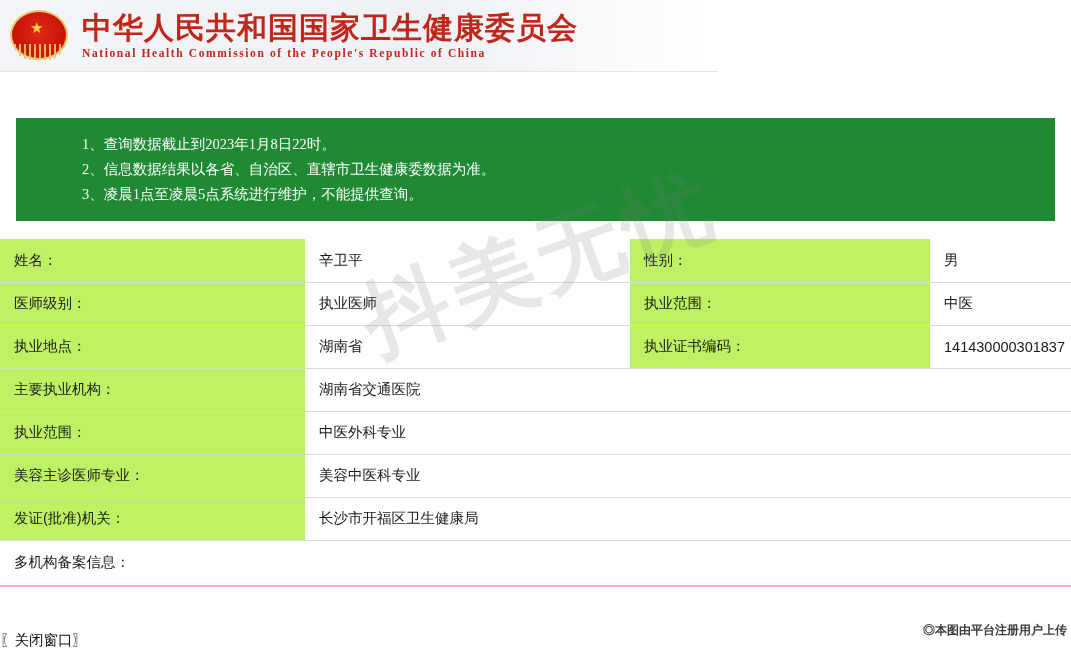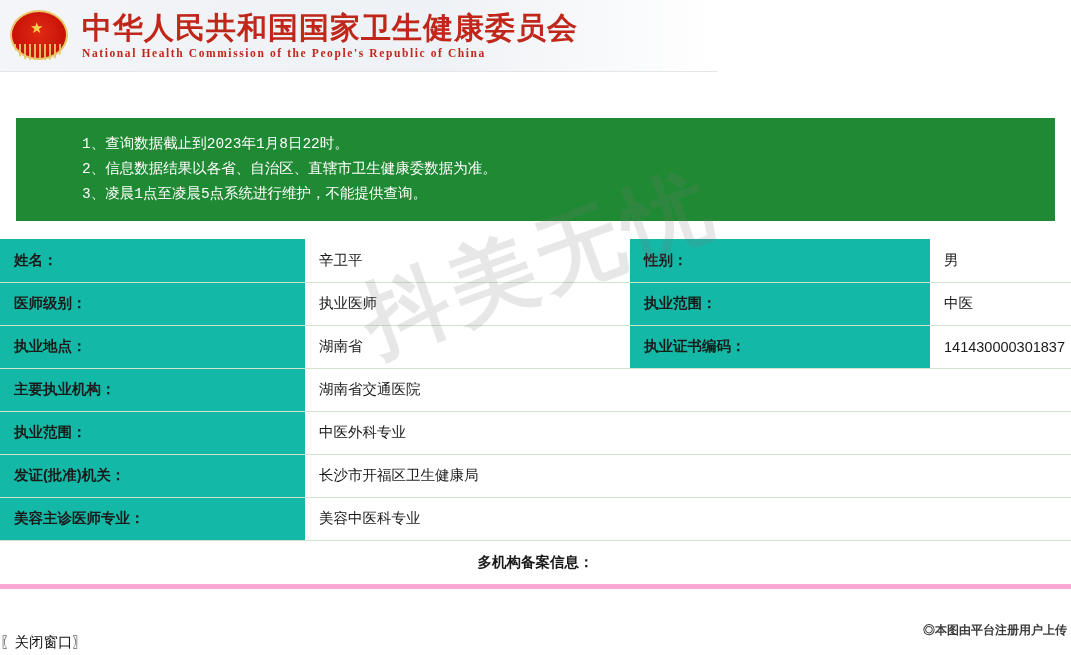--- a/index.html
+++ b/index.html
@@ -78,55 +78,54 @@
   }
 
   
   .notice {
     margin: 46px 16px 0 16px;
     background: #1f8a33;
     color: #ffffff;
     padding: 14px 4px 14px 66px;
     font-size: 14.5px;
     line-height: 25px;
-    font-family: Liberation Mono, monospace;
+    font-family: Liberation Serif, serif;
   }
   .notice div { white-space: nowrap; }
 
   
   .info-table {
     width: 1071px;
     border-collapse: collapse;
     margin-top: 18px;
     table-layout: fixed;
     font-size: 14.5px;
   }
   .info-table td {
     border-bottom: 1px solid #cfe3cd;
     height: 43px;
     padding: 0 14px;
     vertical-align: middle;
     color: #1a1a1a;
   }
   .lbl {
-    background: #14b8a6;
-    font-weight: bold;
+    background: #bef264;
+    font-weight: normal;
     color: #111;
   }
   .val { background: #ffffff; }
   .col-lbl1 { width: 305px; }
   .col-val1 { width: 325px; margin-left: 32px; }
   .col-lbl2 { width: 300px; }
   .col-val2 { width: 141px; }
   .footer-row td {
     background: #ffffff;
-    text-align: center;
-    font-weight: bold;
+    font-weight: normal;
     height: 46px;
-    border-bottom: 5px solid #f9a8d4;
+    border-bottom: 2px solid #f9a8d4;
   }
 
   
   .close-wrap {
     text-align: left;
     margin-top: 44px;
     font-size: 14.5px;
     color: #111;
   }
   .close-wrap a { color: #111; text-decoration: none; }
@@ -199,26 +198,26 @@
     </tr>
     <tr>
       <td class="lbl">主要执业机构：</td>
       <td class="val" colspan="3">湖南省交通医院</td>
     </tr>
     <tr>
       <td class="lbl">执业范围：</td>
       <td class="val" colspan="3">中医外科专业</td>
     </tr>
     <tr>
+      <td class="lbl">美容主诊医师专业：</td>
+      <td class="val" colspan="3">美容中医科专业</td>
+    </tr>
+    <tr>
       <td class="lbl">发证(批准)机关：</td>
       <td class="val" colspan="3">长沙市开福区卫生健康局</td>
-    </tr>
-    <tr>
-      <td class="lbl">美容主诊医师专业：</td>
-      <td class="val" colspan="3">美容中医科专业</td>
     </tr>
     <tr class="footer-row">
       <td colspan="4">多机构备案信息：</td>
     </tr>
   </tbody>
     </table>
 
   <div class="close-wrap">
     <a href="#">〖关闭窗口〗</a>
   </div>

